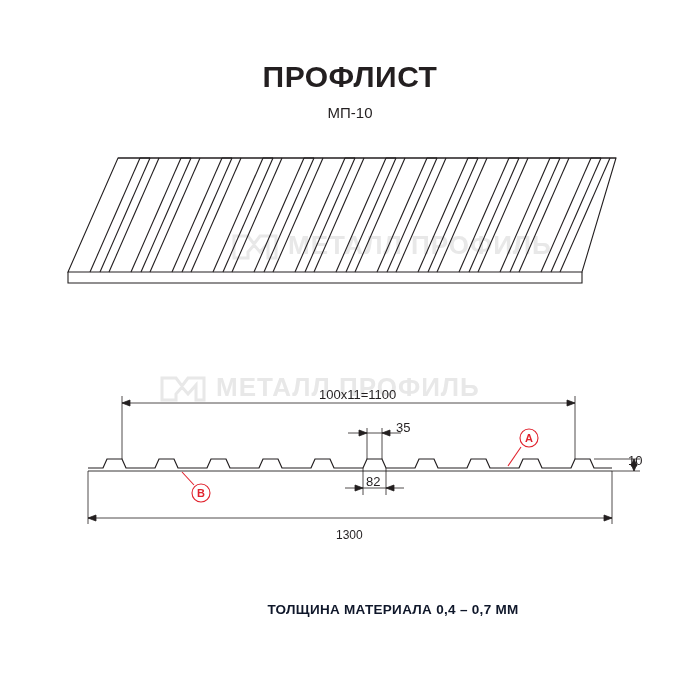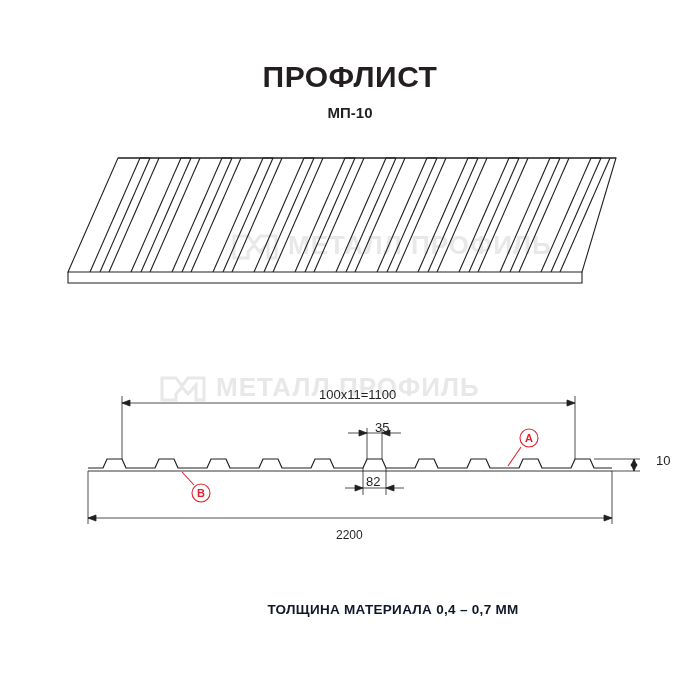--- a/index.html
+++ b/index.html
@@ -31,21 +31,21 @@
     letter-spacing: 0.5px;
     color: #231f20;
   }
   .subtitle {
     position: absolute;
     top: 104px;
     left: 0;
     width: 700px;
     text-align: center;
     font-size: 15px;
-    font-weight: bold;
+    font-weight: normal;
     color: #231f20;
   }
   .footer-note {
     position: absolute;
     top: 602px;
     left: 0;
     width: 700px;
     text-align: center;
     font-size: 13.5px;
     font-weight: bold;
@@ -228,23 +228,23 @@
 
       <path d="M508 466 L521 447"></path>
       <circle cx="529" cy="438" r="9"></circle>
 
       <path d="M182 472 L194 485"></path>
       <circle cx="201" cy="493" r="9"></circle>
     </g>
   </svg>
 
   <div class="dim-label" style="left:319px; top:387px;">100х11=1100</div>
-  <div class="dim-label" style="left:375px; top:420px;">35</div>
+  <div class="dim-label" style="left:396px; top:420px;">35</div>
   <div class="dim-label" style="left:366px; top:474px;">82</div>
-  <div class="dim-label" style="left:656px; top:453px;">10</div>
-  <div class="dim-label" style="left:336px; top:528px; font-size:12px;">2200</div>
+  <div class="dim-label" style="left:628px; top:453px;">10</div>
+  <div class="dim-label" style="left:336px; top:528px; font-size:12px;">1300</div>
 
   <div class="callout-label" style="left:525px; top:432px;">A</div>
   <div class="callout-label" style="left:197px; top:487px;">B</div>
 
   <div class="footer-note">ТОЛЩИНА МАТЕРИАЛА 0,4 – 0,7 ММ</div>
 
 </div>
 
 </body></html>

